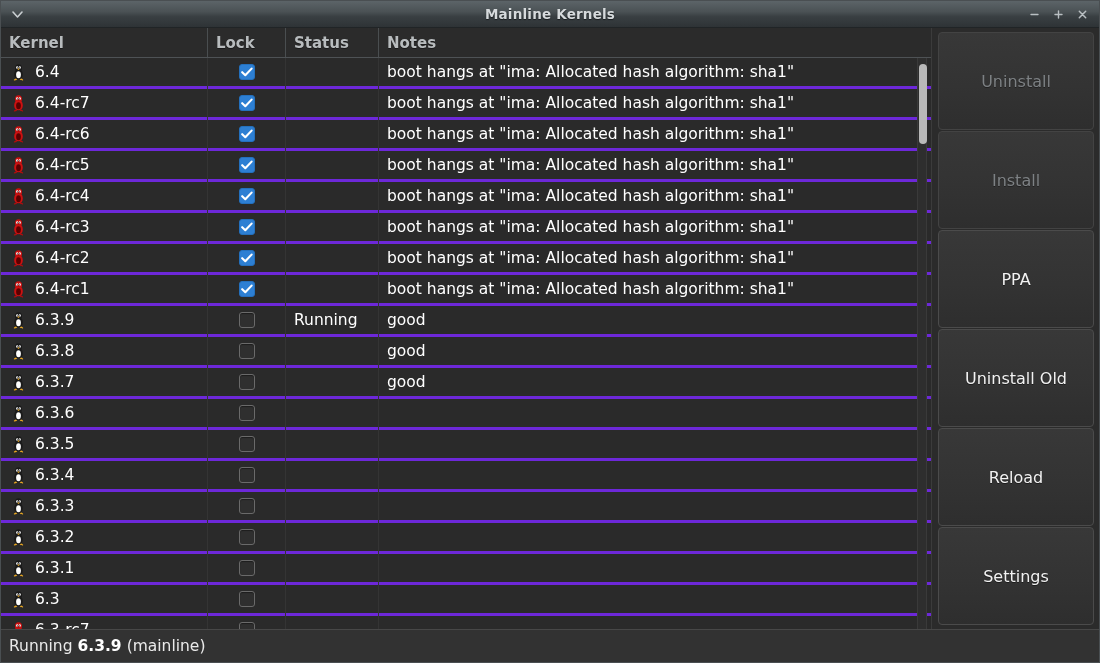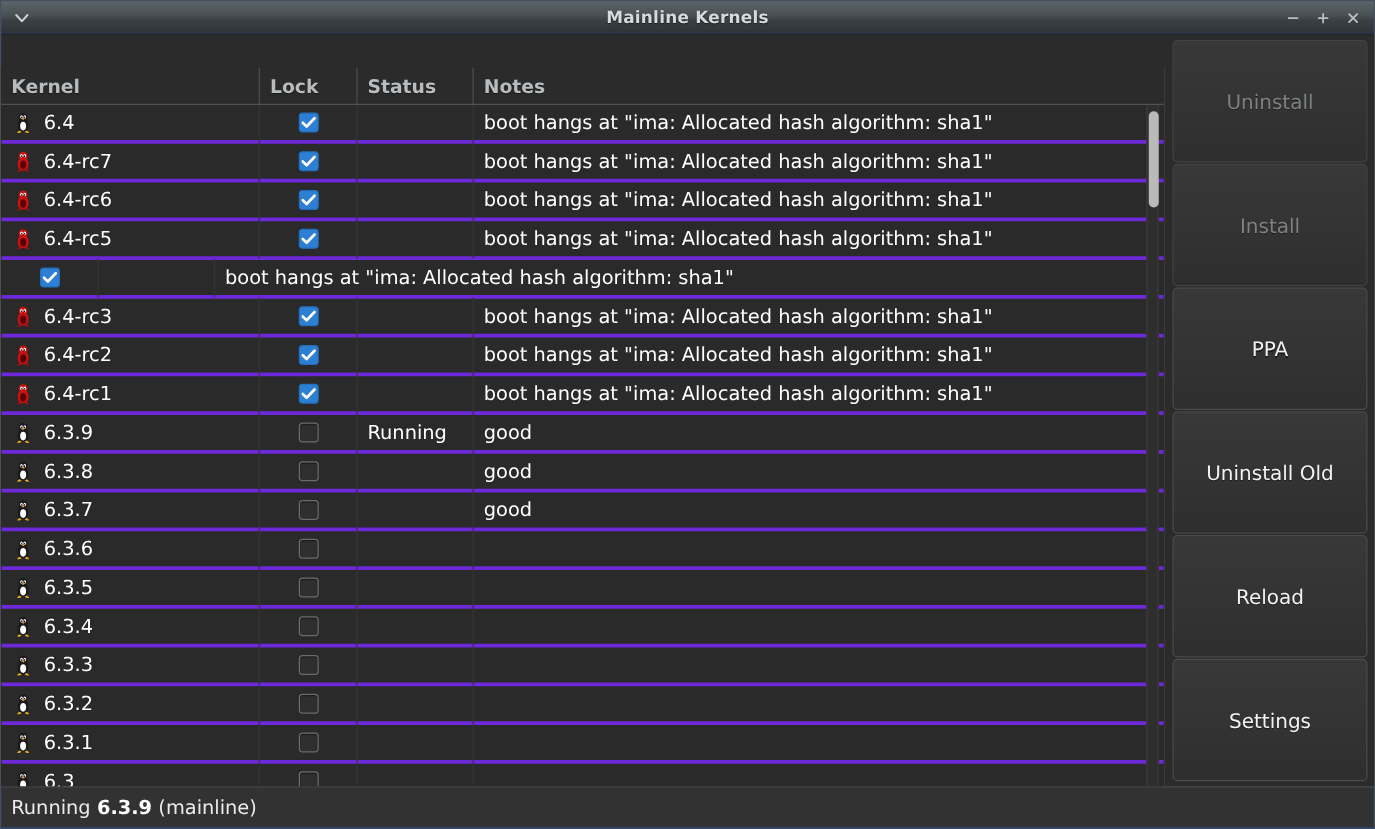--- a/index.html
+++ b/index.html
@@ -7,21 +7,21 @@
     width: 1100px; height: 663px;
     background: #1f1f1f;
     font-family: "DejaVu Sans", "Liberation Sans", sans-serif;
     overflow: hidden;
   }
 
   
   .window {
     width: 1100px; height: 663px;
     display: flex; flex-direction: column;
-    background: #1d4ed8;
+    background: #e5e5e5;
     border: 1px solid #4a4f52;
   }
 
   
   .titlebar {
     height: 27px; flex: 0 0 27px;
     background: linear-gradient(to bottom, #5c6468 0%, #4a5154 42%, #393f42 60%, #2e3336 100%);
     border-bottom: 1px solid #202426;
     display: flex; align-items: center;
     position: relative;
@@ -65,21 +65,20 @@
     min-height: 0;
   }
 
   
   .table-wrap {
     width: 931px; flex: 0 0 931px;
     display: flex; flex-direction: column;
     background: #2a2a2a;
     border-right: 1px solid #3b3b3b;
     min-height: 0;
-    margin-top: 26px;
   }
   .thead {
     display: flex;
     height: 30px; flex: 0 0 30px;
     background: #2b2b2b;
     border-bottom: 1px solid #4e5255;
     position: relative;
   }
   .th {
     display: flex; align-items: center;
@@ -351,20 +350,37 @@
                 <span class="cbox on">
                   <svg width="12" height="10" viewBox="0 0 12 10" aria-hidden="true">
                     <path d="M1.2 5.2 L4.3 8.2 L10.6 1.6" fill="none" stroke="#ffffff" stroke-width="2.1" stroke-linecap="round" stroke-linejoin="round"></path>
                   </svg>
                 </span>
               </div>
               <div class="cell col-status"></div>
               <div class="cell col-notes">boot hangs at "ima: Allocated hash algorithm: sha1"</div>
             </div>
             <div class="row">
+              <div class="cell col-kernel kernel-cell">
+                <span>
+                  <svg class="tux" viewBox="0 0 15 17" aria-hidden="true">
+                    <ellipse cx="7.5" cy="4.1" rx="3.5" ry="3.8" fill="#cc1111"></ellipse>
+                    <path d="M3.2 10.5 C3.2 6.6 5 5.4 7.5 5.4 C10 5.4 11.8 6.6 11.8 10.5 C11.8 13.6 10.3 15.3 7.5 15.3 C4.7 15.3 3.2 13.6 3.2 10.5 Z" fill="#cc1111"></path>
+                    <path d="M5.1 10.8 C5.1 8.3 6.1 7.3 7.5 7.3 C8.9 7.3 9.9 8.3 9.9 10.8 C9.9 13.2 8.9 14.3 7.5 14.3 C6.1 14.3 5.1 13.2 5.1 10.8 Z" fill="#5a0000"></path>
+                    <ellipse cx="6.2" cy="3.6" rx="1.05" ry="1.35" fill="#ffffff"></ellipse>
+                    <ellipse cx="8.8" cy="3.6" rx="1.05" ry="1.35" fill="#ffffff"></ellipse>
+                    <ellipse cx="6.35" cy="3.9" rx="0.5" ry="0.7" fill="#111"></ellipse>
+                    <ellipse cx="8.65" cy="3.9" rx="0.5" ry="0.7" fill="#111"></ellipse>
+                    <path d="M6.3 5.0 L7.5 4.2 L8.7 5.0 L7.5 5.9 Z" fill="#b00d0d"></path>
+                    <path d="M4.7 14.4 C3.3 15.2 2.4 15.9 2.9 16.3 C3.5 16.8 5.4 16.3 6.3 15.3 Z" fill="#b00d0d"></path>
+                    <path d="M10.3 14.4 C11.7 15.2 12.6 15.9 12.1 16.3 C11.5 16.8 9.6 16.3 8.7 15.3 Z" fill="#b00d0d"></path>
+                  </svg>
+                </span>
+                <span class="kernel-label">6.4-rc4</span>
+              </div>
               <div class="cell col-lock">
                 <span class="cbox on">
                   <svg width="12" height="10" viewBox="0 0 12 10" aria-hidden="true">
                     <path d="M1.2 5.2 L4.3 8.2 L10.6 1.6" fill="none" stroke="#ffffff" stroke-width="2.1" stroke-linecap="round" stroke-linejoin="round"></path>
                   </svg>
                 </span>
               </div>
               <div class="cell col-status"></div>
               <div class="cell col-notes">boot hangs at "ima: Allocated hash algorithm: sha1"</div>
             </div>

